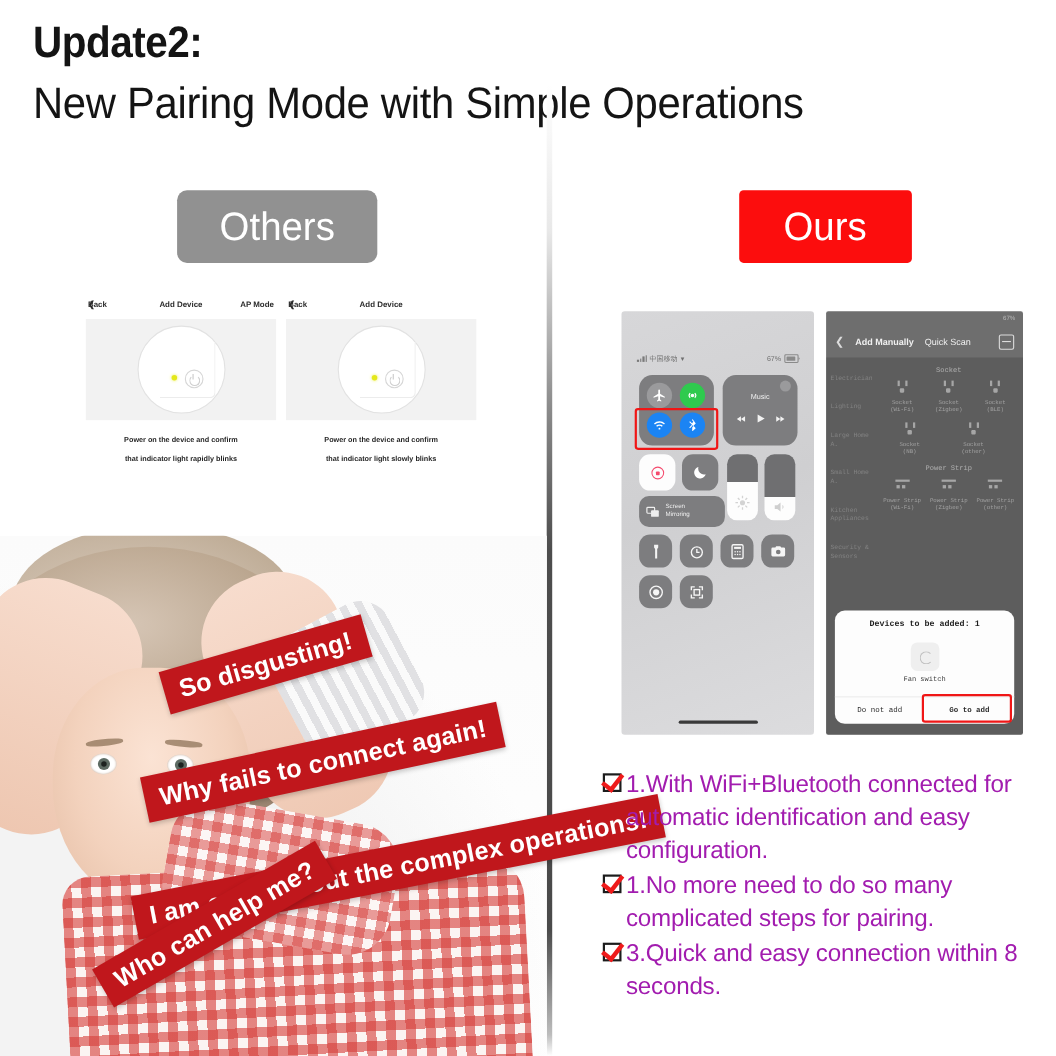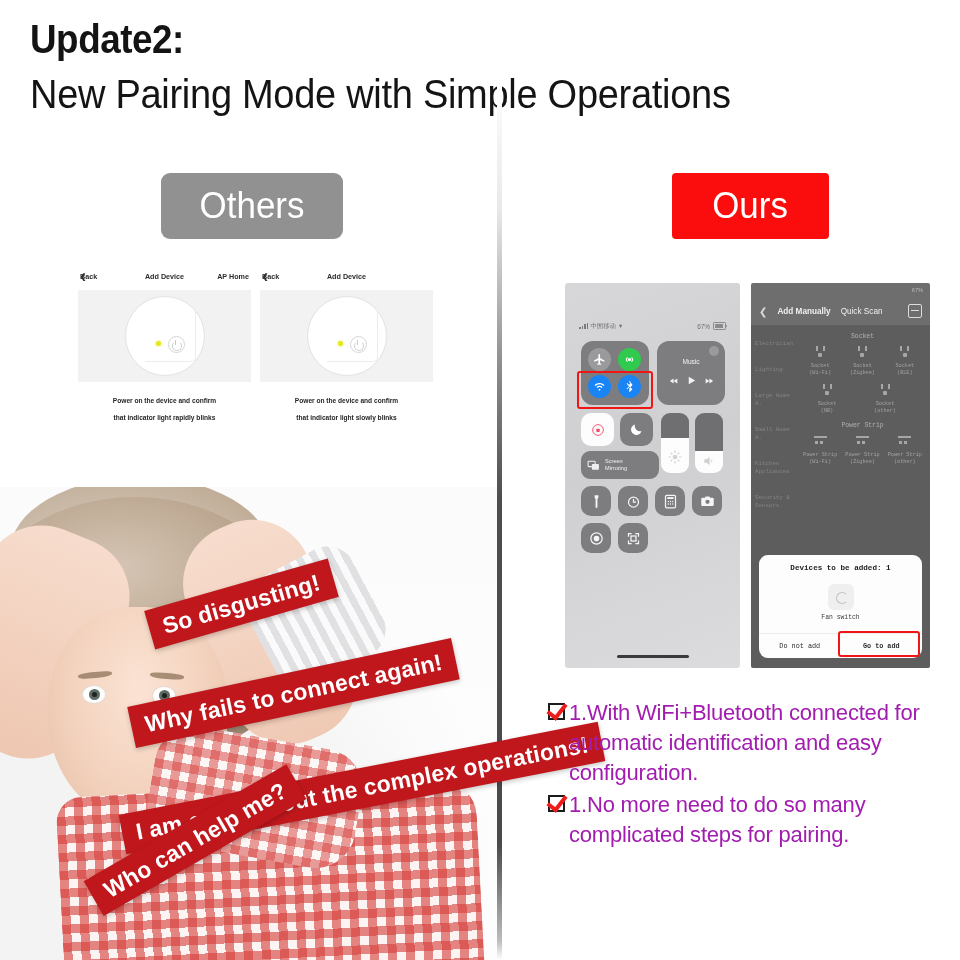--- a/index.html
+++ b/index.html
@@ -196,21 +196,21 @@
 
   <div class="panels">
 
     <div class="panel p1">
       <div class="p-head">
         <span class="p-back">
             <span class="chev">❮</span>
             <span>Back</span>
           </span>
         <span class="p-title">Add Device</span>
-        <span class="p-ap">AP Home</span>
+        <span class="p-ap">AP Mode</span>
       </div>
       <div class="p-illus">
         <div class="socket-circle">
           <div class="socket-face"></div>
           <div class="led"></div>
           <div class="pwr"></div>
         </div>
       </div>
       <div class="p-cap">
         <div>Power on the device and confirm</div>
@@ -571,15 +571,19 @@
 
   <div class="bullets">
     <div class="bullet">
       <div class="cbox"></div>
       <div class="btext">1.With WiFi+Bluetooth connected for automatic identification and easy configuration.</div>
     </div>
     <div class="bullet">
       <div class="cbox"></div>
       <div class="btext">1.No more need to do so many complicated steps for pairing.</div>
     </div>
+    <div class="bullet">
+      <div class="cbox"></div>
+      <div class="btext">3.Quick and easy connection within 8 seconds.</div>
+    </div>
   </div>
 
 </div>
 
 </body></html>

